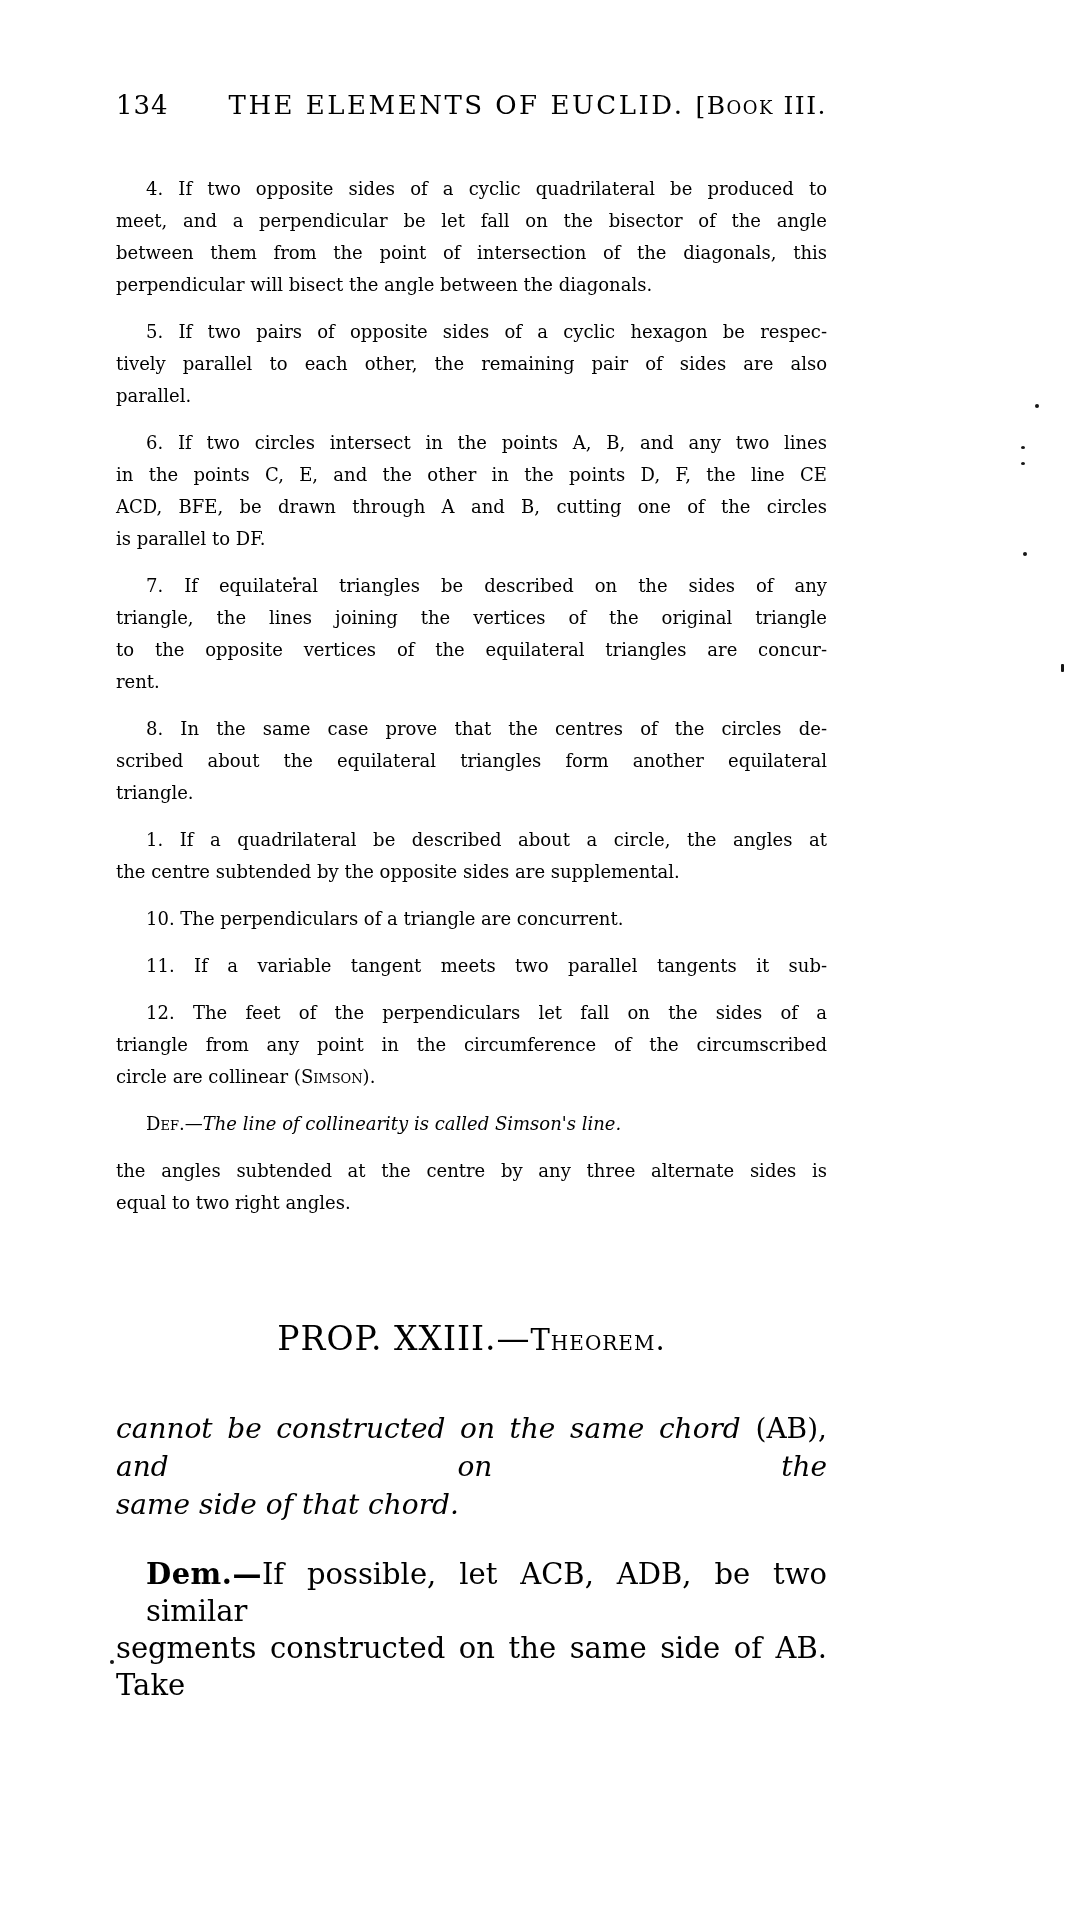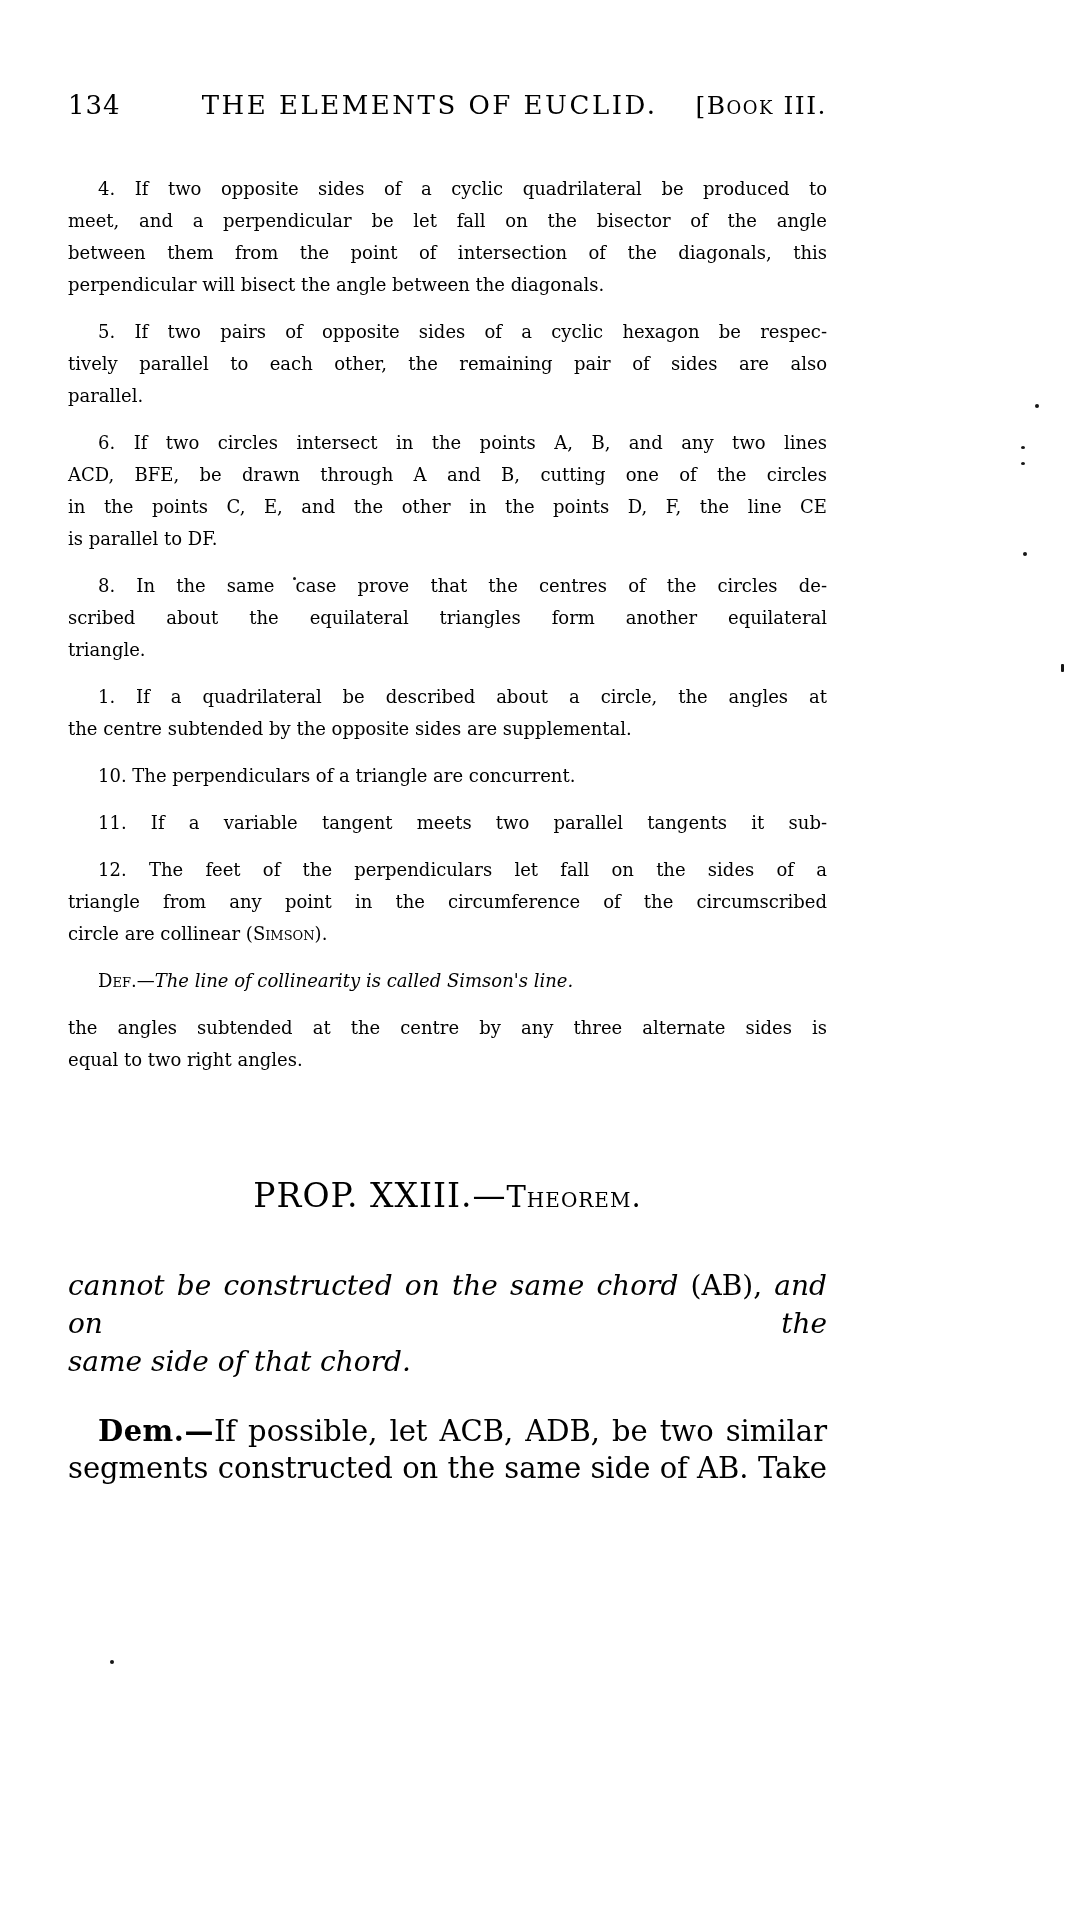--- a/index.html
+++ b/index.html
@@ -3,21 +3,21 @@
 <meta charset="utf-8">
 <style>
   * { box-sizing: border-box; }
   html, body { margin: 0; padding: 0; }
   body {
     width: 1088px; height: 1912px;
     background: #ffffff; color: #000;
     font-family: "DejaVu Serif", "Liberation Serif", serif;
     position: relative; overflow: hidden;
   }
-  .page { position: relative; width: 880px; height: 1912px; padding: 92px 53px 0 68px; border-radius: 21px; }
+  .page { position: relative; width: 880px; height: 1912px; padding: 92px 53px 0 116px; border-radius: 21px; }
 
   
   .hdr { display: flex; align-items: baseline; font-size: 26px; line-height: 27px; }
   .hdr .num { width: 150px; letter-spacing: 1px; }
   .hdr .ttl { flex: 1; text-align: center; letter-spacing: 2.5px; white-space: nowrap; }
   .hdr .bk  { width: 190px; text-align: right; font-variant: small-caps; font-size: 25px; letter-spacing: 1.5px; }
 
   
   .exs { margin-top: 54px; }
   .blk { margin: 0 0 15px 0; font-size: 18px; }
@@ -63,25 +63,31 @@
     </div>
 
     <div class="blk">
       <div class="ln ind">5. If two pairs of opposite sides of a cyclic hexagon be respec-</div>
       <div class="ln">tively parallel to each other, the remaining pair of sides are also</div>
       <div class="ln last">parallel.</div>
     </div>
 
     <div class="blk">
       <div class="ln ind">6. If two circles intersect in the points A, B, and any two lines</div>
+      <div class="ln">in the points C, E, and the other in the points D, F, the line CE</div>
       <div class="ln">ACD, BFE, be drawn through A and B, cutting one of the circles</div>
-      <div class="ln">in the points C, E, and the other in the points D, F, the line CE</div>
       <div class="ln last">is parallel to DF.</div>
     </div>
 
+    <div class="blk">
+      <div class="ln ind">7. If equilateral triangles be described on the sides of any</div>
+      <div class="ln">triangle, the lines joining the vertices of the original triangle</div>
+      <div class="ln">to the opposite vertices of the equilateral triangles are concur-</div>
+      <div class="ln last">rent.</div>
+    </div>
 
     <div class="blk">
       <div class="ln ind">8. In the same case prove that the centres of the circles de-</div>
       <div class="ln">scribed about the equilateral triangles form another equilateral</div>
       <div class="ln last">triangle.</div>
     </div>
 
     <div class="blk">
       <div class="ln ind">1. If a quadrilateral be described about a circle, the angles at</div>
       <div class="ln last">the centre subtended by the opposite sides are supplemental.</div>

